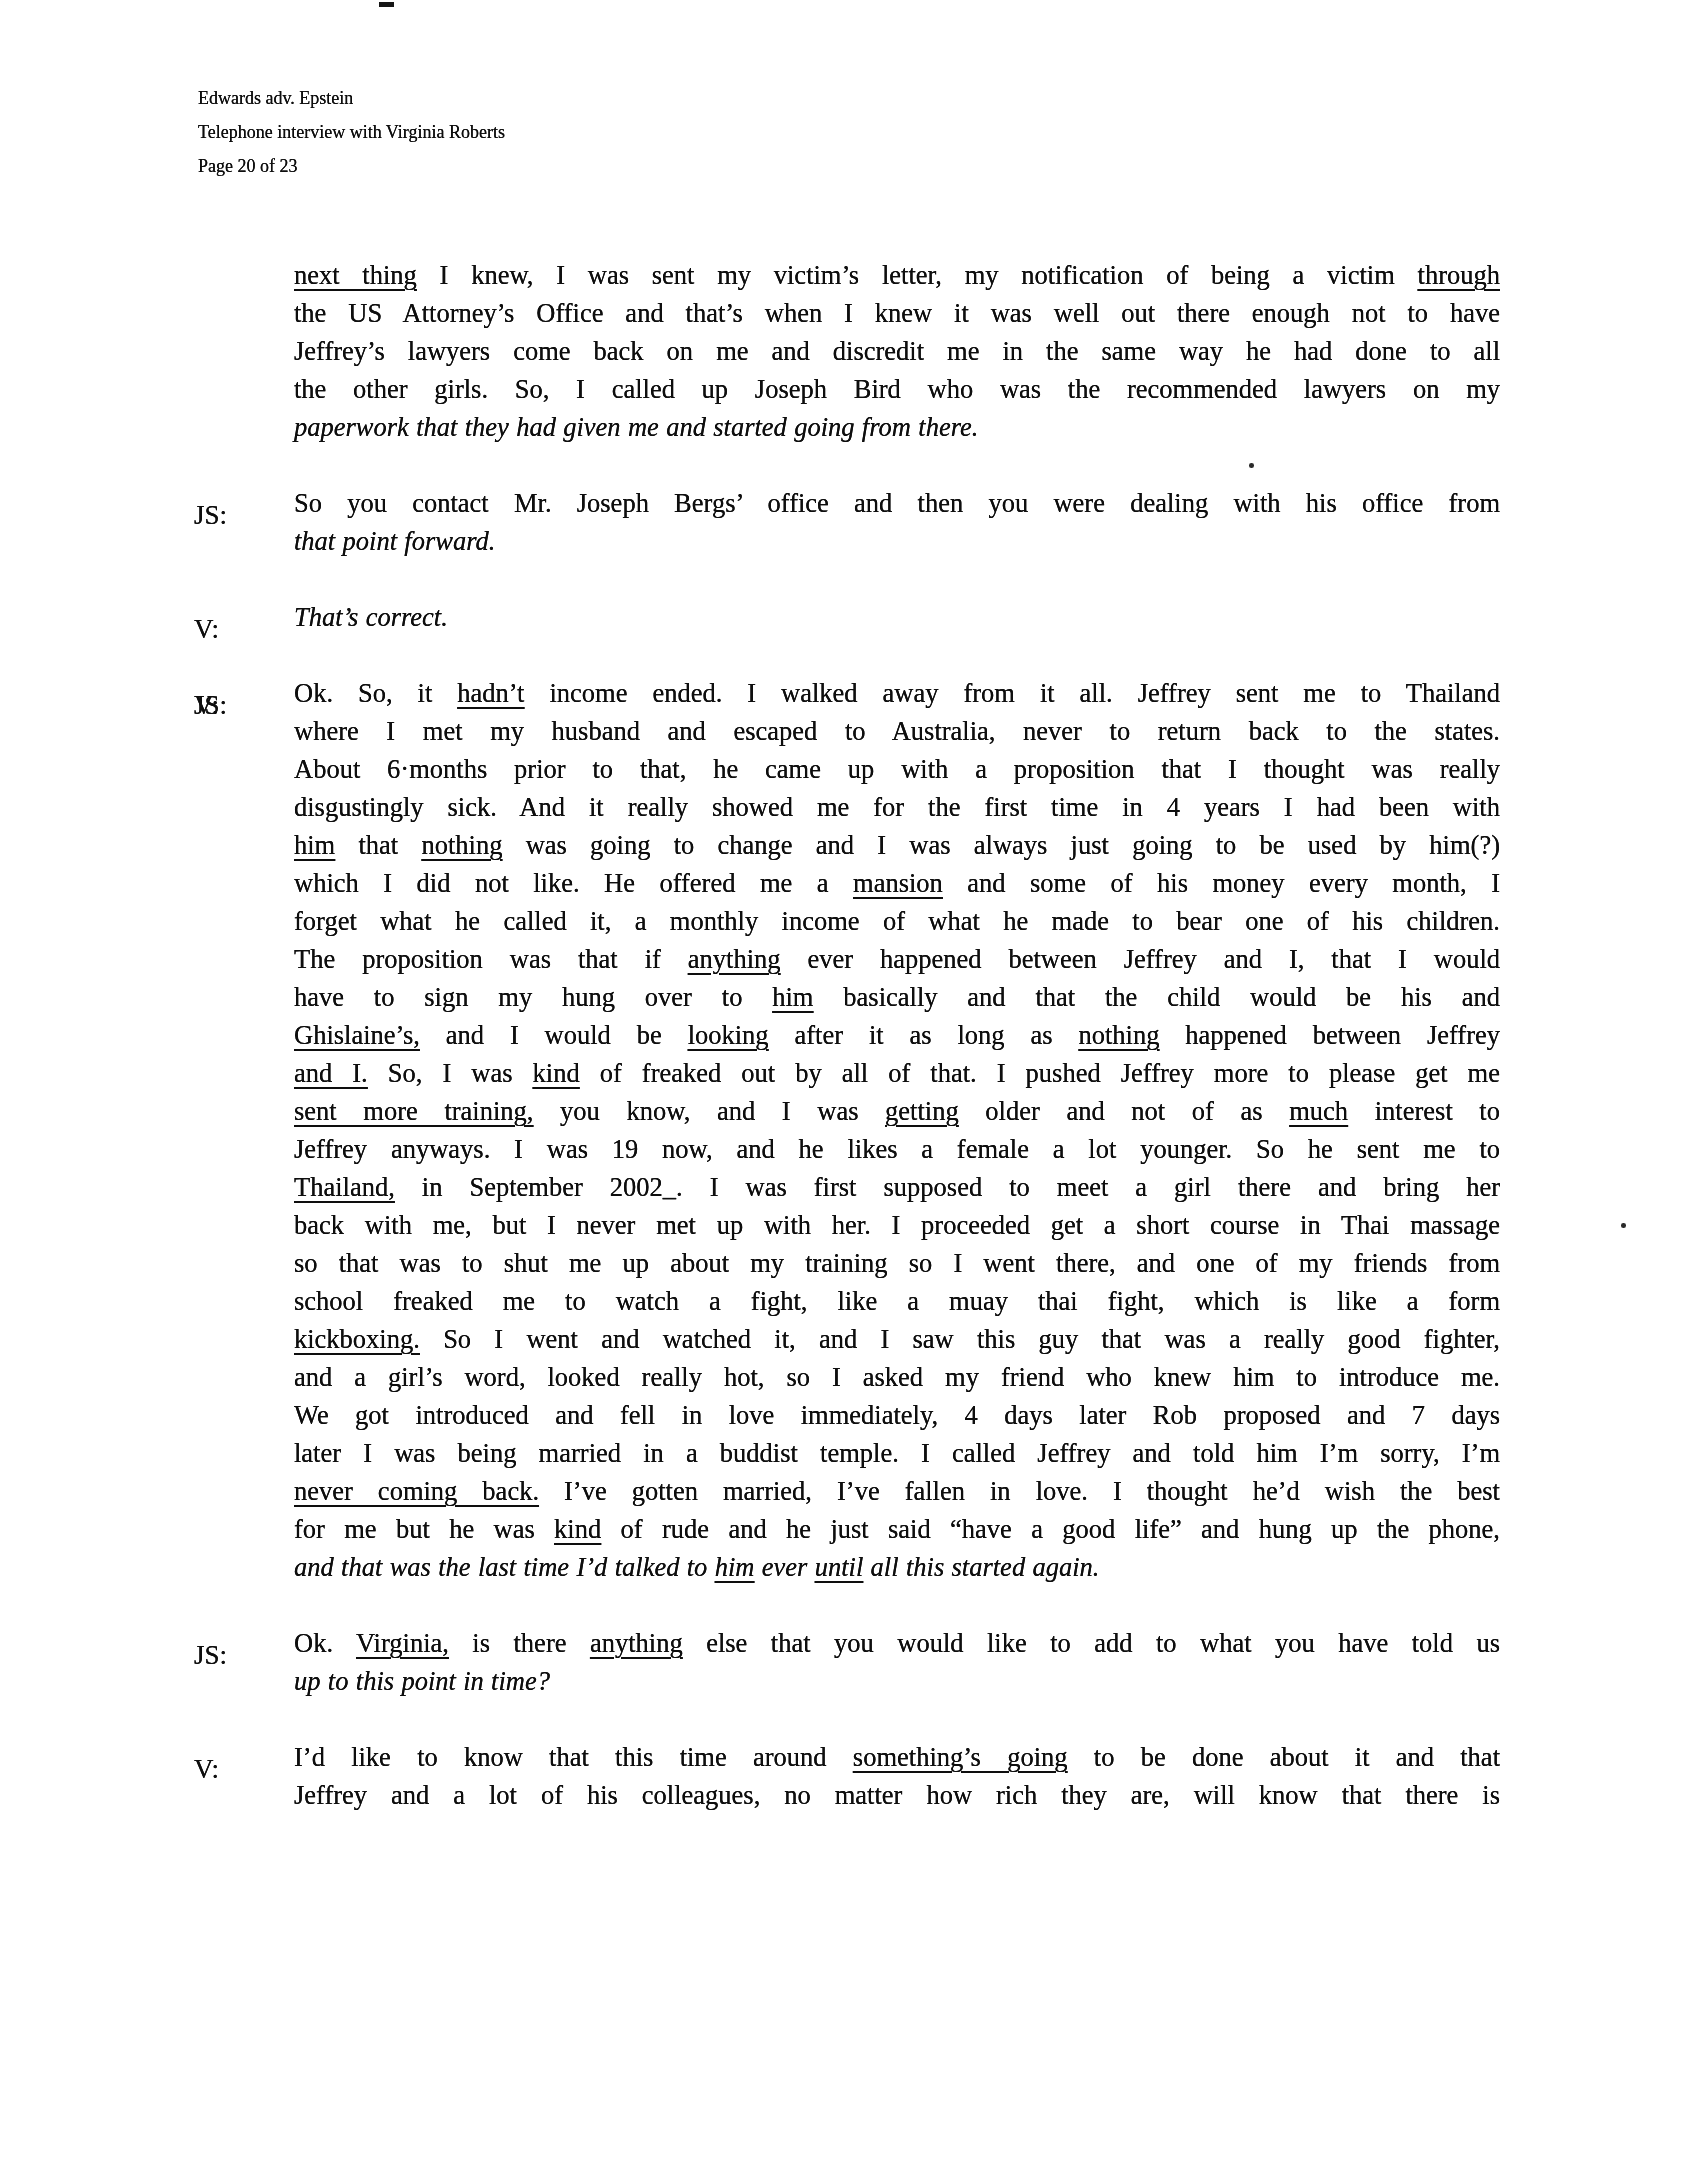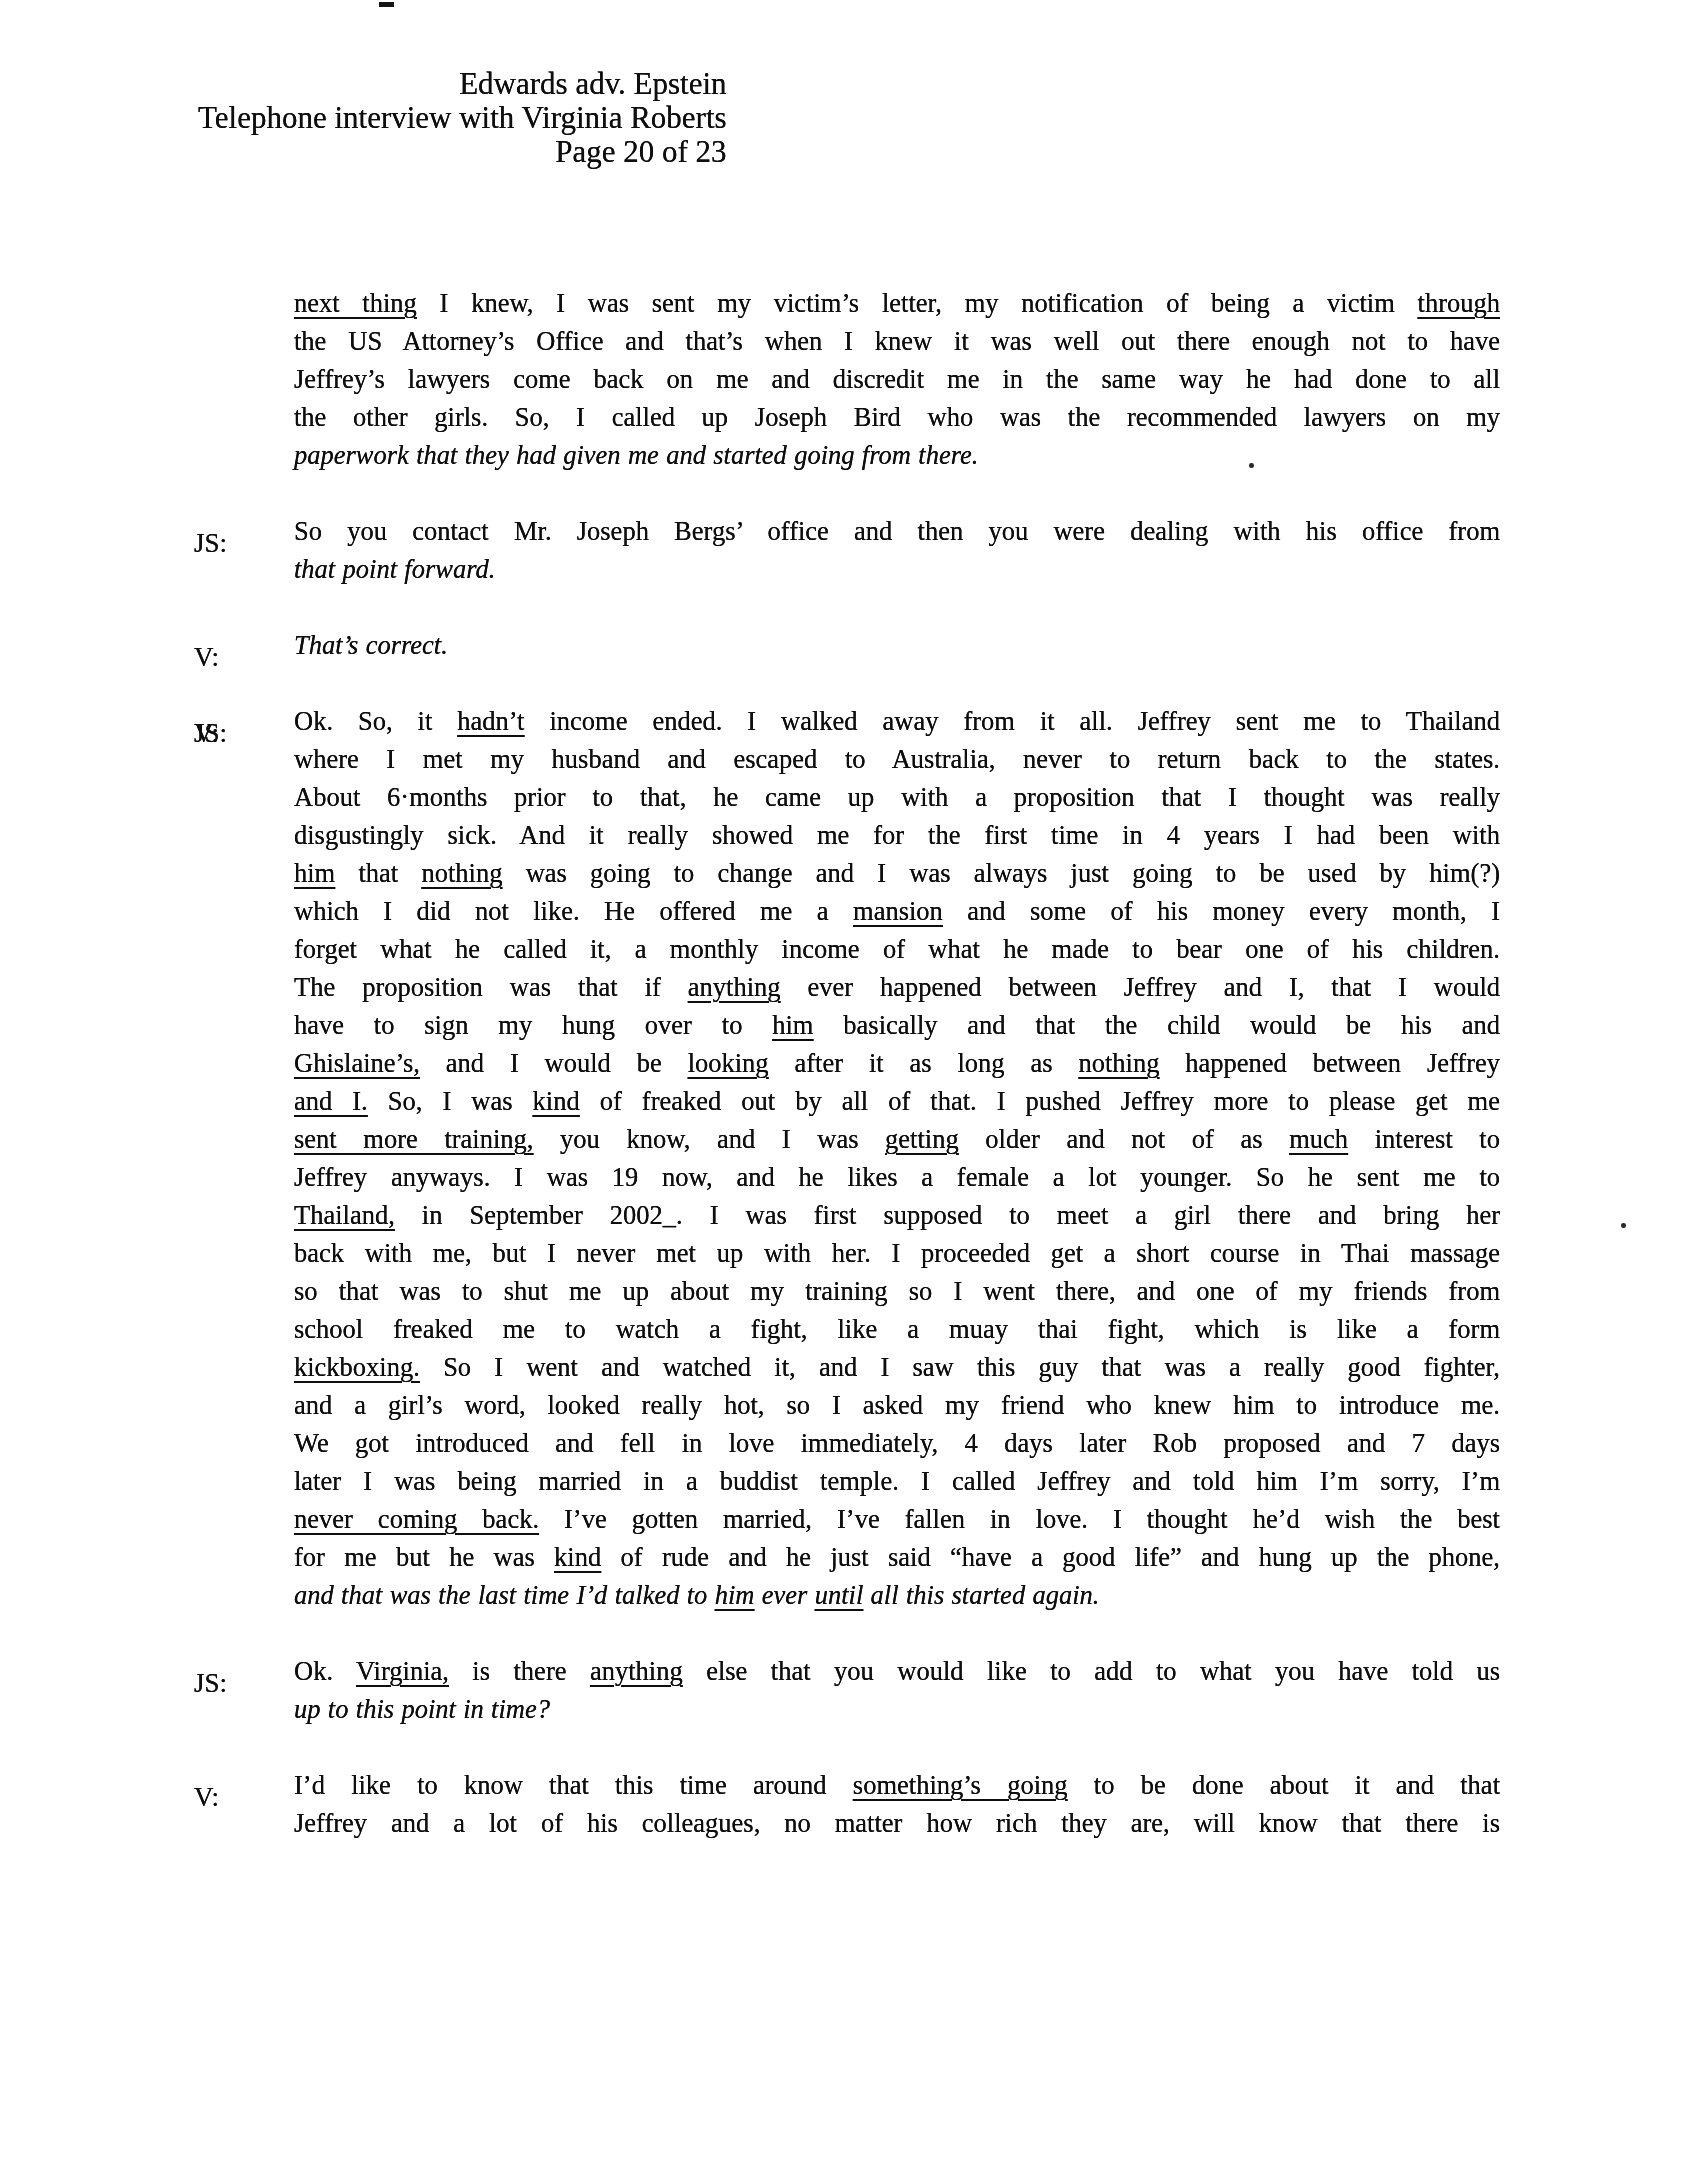--- a/index.html
+++ b/index.html
@@ -14,26 +14,25 @@
   }
   .scan-page {
     position: absolute;
     left: 0; top: 0;
     width: 1687px; height: 2183px;
     background: #ffffff;
   }
   .doc-header {
     position: absolute;
     left: 198px;
-    top: 67px;
-    font-size: 31px;
+    top: 81px;
+    font-size: 18px;
     line-height: 34px;
     text-shadow: 0 0 0.4px currentColor;
     white-space: nowrap;
-    text-align: right;
   }
   .transcript {
     position: absolute;
     left: 0;
     top: 256px;
     width: 1687px;
   }
   .turn {
     position: relative;
     margin-bottom: 38px;
@@ -42,21 +41,20 @@
     position: absolute;
     left: 194px;
     top: 12px;
     font-size: 27px;
     line-height: 38px;
     text-shadow: 0 0 0.4px currentColor;
   }
   .lines {
     margin-left: 294px;
     width: 1206px;
-    margin-top: 28px;
   }
   .line {
     font-size: 26.5px;
     line-height: 38px;
     height: 38px;
     text-shadow: 0 0 0.4px currentColor;
     word-spacing: 0.7px;
   }
   .line.j {
     text-align: justify;

